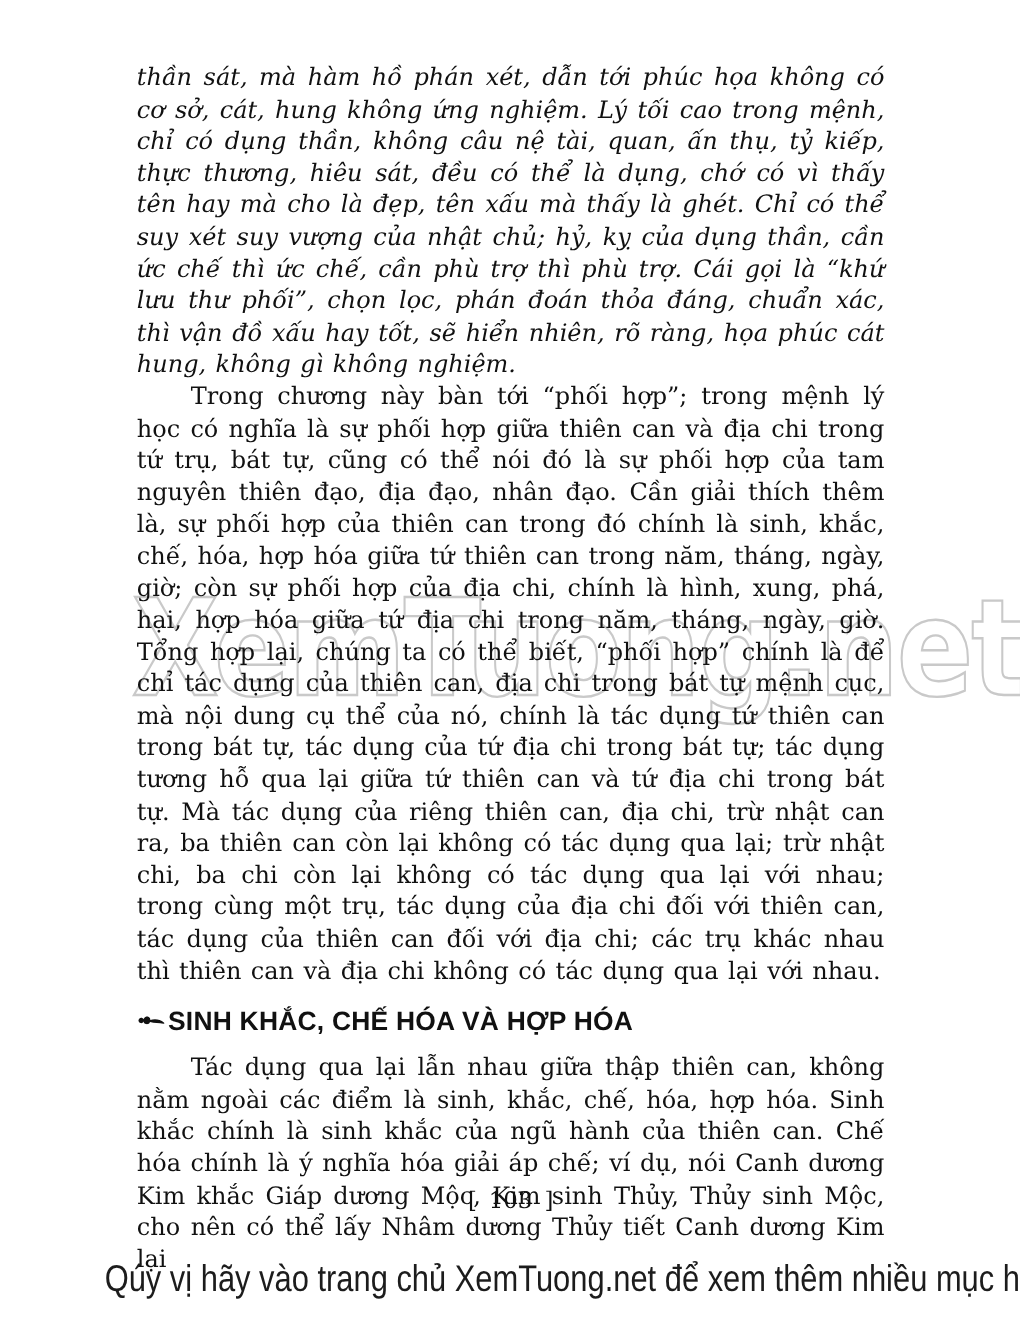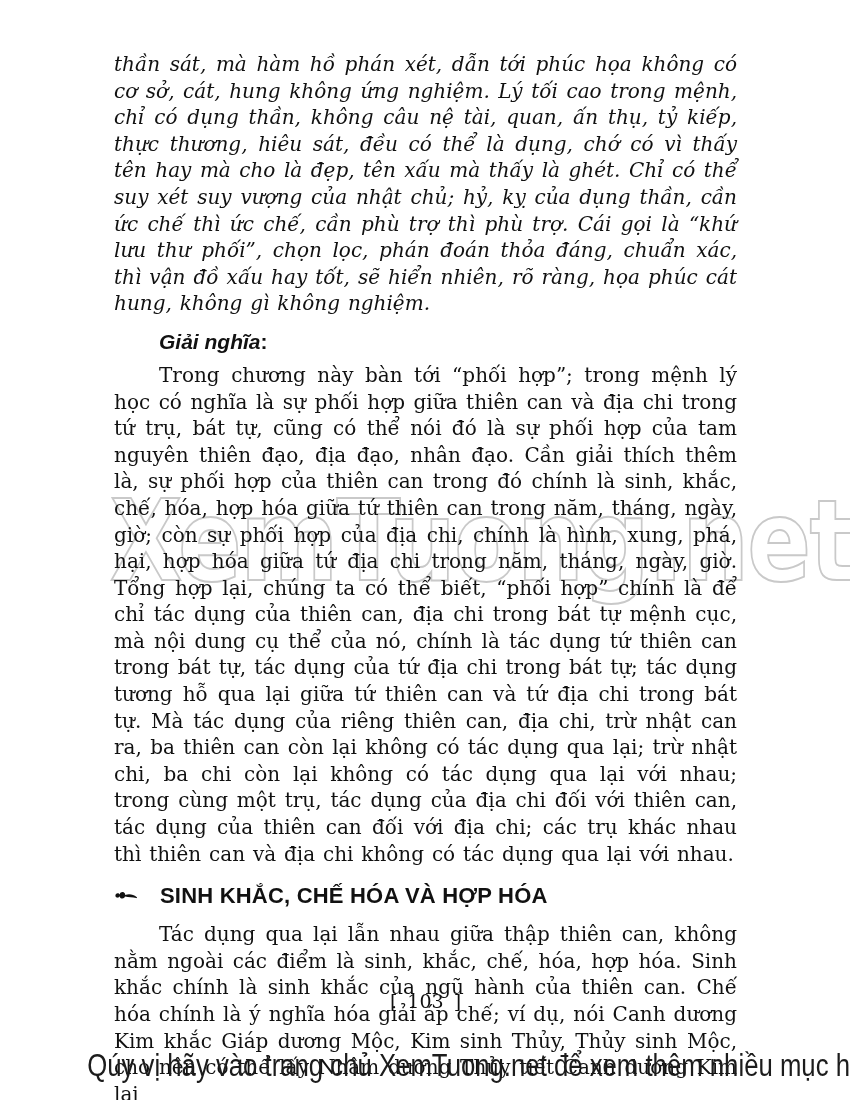--- a/index.html
+++ b/index.html
@@ -57,21 +57,21 @@
     font-family: "Liberation Sans", sans-serif;
     font-weight: bold;
     font-style: italic;
     font-size: 21px;
     margin: 13px 0 8px 45px;
   }
   .subheading .colon { font-style: normal; }
   .section-heading {
     display: flex;
     align-items: center;
-    gap: 20px;
+    gap: 0;
     font-family: "Liberation Sans", sans-serif;
     font-weight: bold;
     font-size: 22px;
     letter-spacing: 0.2px;
     margin: 16px 0 12px 0;
   }
   .fleuron {
     display: inline-flex;
     align-items: center;
     margin-right: 2px;
@@ -107,23 +107,20 @@
 <div class="page">
 
   <div class="watermark">
     <span>XemTuong.net</span>
   </div>
 
   <div class="content">
 
     <p class="para italic">thần sát, mà hàm hồ phán xét, dẫn tới phúc họa không có cơ sở, cát, hung không ứng nghiệm. Lý tối cao trong mệnh, chỉ có dụng thần, không câu nệ tài, quan, ấn thụ, tỷ kiếp, thực thương, hiêu sát, đều có thể là dụng, chớ có vì thấy tên hay mà cho là đẹp, tên xấu mà thấy là ghét. Chỉ có thể suy xét suy vượng của nhật chủ; hỷ, kỵ của dụng thần, cần ức chế thì ức chế, cần phù trợ thì phù trợ. Cái gọi là “khứ lưu thư phối”, chọn lọc, phán đoán thỏa đáng, chuẩn xác, thì vận đồ xấu hay tốt, sẽ hiển nhiên, rõ ràng, họa phúc cát hung, không gì không nghiệm.</p>
 
-    <div class="subheading">
-      <span>Giải nghĩa</span><span class="colon">:</span>
-    </div>
 
     <p class="para indented">Trong chương này bàn tới “phối hợp”; trong mệnh lý học có nghĩa là sự phối hợp giữa thiên can và địa chi trong tứ trụ, bát tự, cũng có thể nói đó là sự phối hợp của tam nguyên thiên đạo, địa đạo, nhân đạo. Cần giải thích thêm là, sự phối hợp của thiên can trong đó chính là sinh, khắc, chế, hóa, hợp hóa giữa tứ thiên can trong năm, tháng, ngày, giờ; còn sự phối hợp của địa chi, chính là hình, xung, phá, hại, hợp hóa giữa tứ địa chi trong năm, tháng, ngày, giờ. Tổng hợp lại, chúng ta có thể biết, “phối hợp” chính là để chỉ tác dụng của thiên can, địa chi trong bát tự mệnh cục, mà nội dung cụ thể của nó, chính là tác dụng tứ thiên can trong bát tự, tác dụng của tứ địa chi trong bát tự; tác dụng tương hỗ qua lại giữa tứ thiên can và tứ địa chi trong bát tự. Mà tác dụng của riêng thiên can, địa chi, trừ nhật can ra, ba thiên can còn lại không có tác dụng qua lại; trừ nhật chi, ba chi còn lại không có tác dụng qua lại với nhau; trong cùng một trụ, tác dụng của địa chi đối với thiên can, tác dụng của thiên can đối với địa chi; các trụ khác nhau thì thiên can và địa chi không có tác dụng qua lại với nhau.</p>
 
     <div class="section-heading">
       <span class="fleuron">
         <svg width="24" height="14" viewBox="0 0 24 14" xmlns="http://www.w3.org/2000/svg">
           <path d="M3.2 8.6 C1.4 8.2 0.8 6.2 2.0 4.9 C3.1 3.7 5.0 4.0 5.7 5.4 C6.1 3.4 8.3 2.5 9.9 3.4 C10.9 3.9 11.4 5.0 11.2 6.1 C14.5 4.6 19.3 5.2 22.6 8.0 C23.3 8.6 23.1 9.3 22.2 9.1 C18.6 8.3 14.6 8.6 11.0 7.6 C10.6 9.0 9.1 9.8 7.6 9.4 C6.5 9.1 5.8 8.3 5.6 7.2 C5.2 8.3 4.3 8.8 3.2 8.6 Z" fill="#111"></path>
         </svg>
       </span>
       <span>SINH KHẮC, CHẾ HÓA VÀ HỢP HÓA</span>

